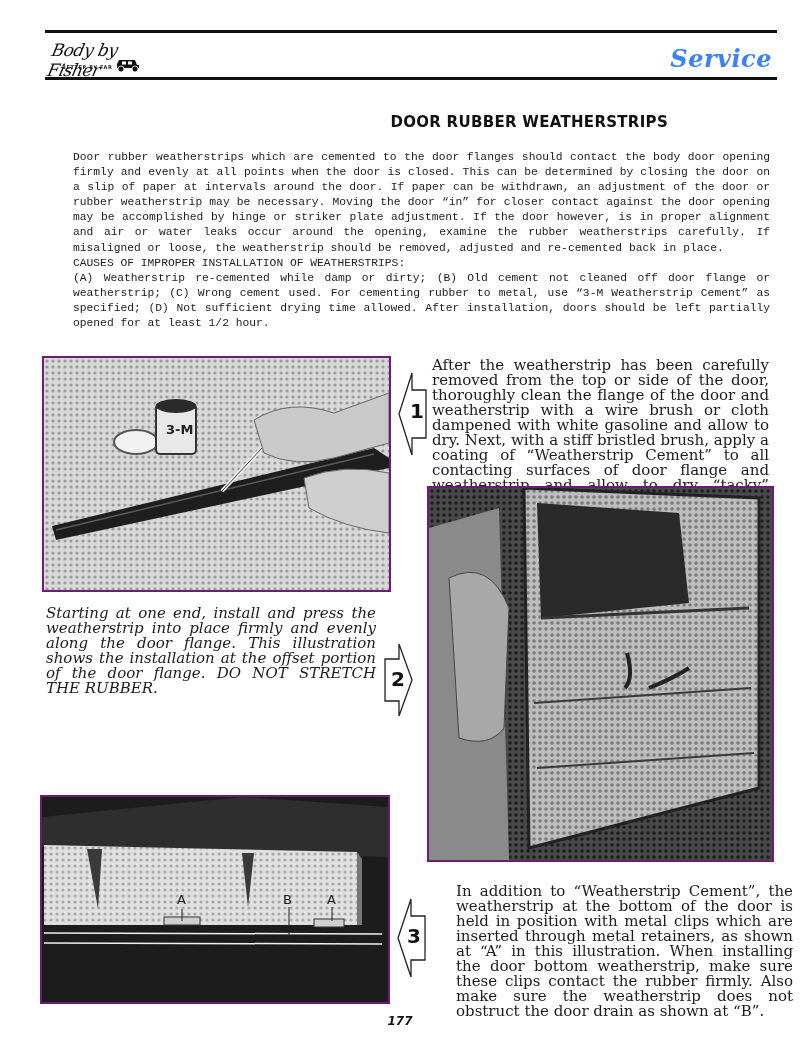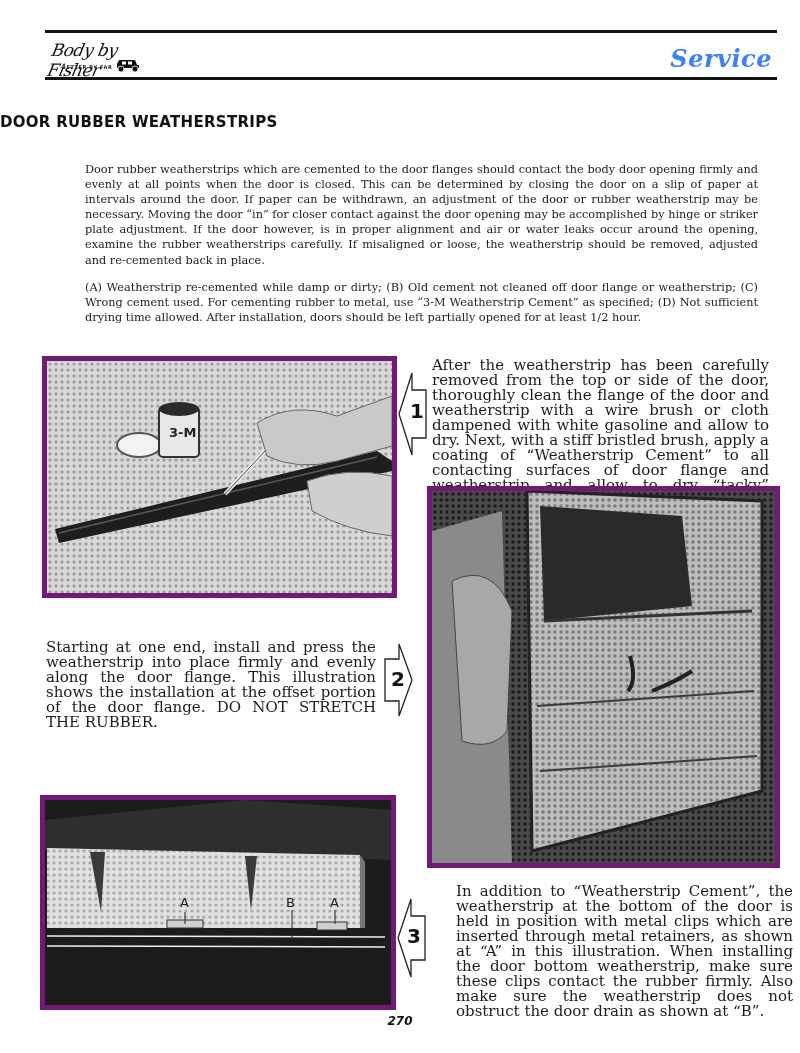--- a/index.html
+++ b/index.html
@@ -15,38 +15,38 @@
       position: absolute; left: 0; top: 0; font-family: "DejaVu Serif", serif;
       font-style: italic; font-size: 17px; color: #111; transform: skewX(-12deg); letter-spacing: -0.5px;
     }
     .logo-tag { position: absolute; left: 12px; top: 24px; font-family: "DejaVu Sans", sans-serif; font-size: 5px; font-weight: bold; letter-spacing: 0.6px; color: #222; }
     .logo-coach { position: absolute; left: 66px; top: 16px; width: 24px; height: 16px; }
     .service {
       position: absolute; right: 28px; top: 44px; font-family: "DejaVu Serif", serif;
       font-weight: bold; font-style: italic; font-size: 24px; color: #3b82f6; letter-spacing: 0.5px;
     }
     .title {
-      position: absolute; left: 0; width: 668px; top: 113px; text-align: left;
+      position: absolute; left: 0; width: 668px; top: 113px; text-align: right;
       font-family: "DejaVu Sans", sans-serif; font-weight: bold; font-size: 15px; letter-spacing: 0.3px; color: #111;
     }
     .intro {
       position: absolute; left: 73px; top: 150px; width: 697px;
       font-size: 11.3px; line-height: 15.1px; text-align: justify; color: #1c1c1c;
     }
-    .intro p { margin: 12px; }
-    .photo { position: absolute; border: 5px solid #701a75; overflow: hidden; }
+    .intro p { margin: 0; font-family: Liberation Mono, monospace; }
+    .photo { position: absolute; border: 2px solid #701a75; overflow: hidden; }
     .photo svg { display: block; width: 100%; height: 100%; }
     .photo1 { left: 42px; top: 356px; width: 345px; height: 232px; }
     .photo2 { left: 427px; top: 486px; width: 343px; height: 372px; }
     .photo3 { left: 40px; top: 795px; width: 346px; height: 205px; }
     .step {
       position: absolute; font-size: 15px; line-height: 15px; text-align: justify; color: #1c1c1c;
     }
     .step1 { left: 432px; top: 358px; width: 337px; }
-    .step2 { left: 46px; top: 640px; width: 330px; }
+    .step2 { left: 46px; top: 606px; width: 330px; font-style: italic; }
     .step3 { left: 456px; top: 884px; width: 337px; }
     .arrow { position: absolute; }
     .arrow1 { left: 398px; top: 372px; width: 30px; height: 84px; }
     .arrow2 { left: 383px; top: 643px; width: 30px; height: 74px; }
     .arrow3 { left: 397px; top: 898px; width: 30px; height: 80px; }
     .arrow .num {
       position: absolute; font-family: "DejaVu Sans", sans-serif; font-weight: bold; font-size: 20px; color: #111;
     }
     .arrow1 .num { left: 12px; top: 27px; }
     .arrow2 .num { left: 8px; top: 24px; }
@@ -73,20 +73,21 @@
     <rect x="12" y="5.5" width="4" height="3" fill="#fff"></rect>
   </svg>
 </div>
 
 <div class="service">Service</div>
 
 <div class="title">DOOR RUBBER WEATHERSTRIPS</div>
 
 <div class="intro">
   <p>Door rubber weatherstrips which are cemented to the door flanges should contact the body door opening firmly and evenly at all points when the door is closed. This can be determined by closing the door on a slip of paper at intervals around the door. If paper can be withdrawn, an adjustment of the door or rubber weatherstrip may be necessary. Moving the door “in” for closer contact against the door opening may be accomplished by hinge or striker plate adjustment. If the door however, is in proper alignment and air or water leaks occur around the opening, examine the rubber weatherstrips carefully. If misaligned or loose, the weatherstrip should be removed, adjusted and re-cemented back in place.</p>
+  <p style="text-align:left;">CAUSES OF IMPROPER INSTALLATION OF WEATHERSTRIPS:</p>
   <p>(A) Weatherstrip re-cemented while damp or dirty; (B) Old cement not cleaned off door flange or weatherstrip; (C) Wrong cement used. For cementing rubber to metal, use “3-M Weatherstrip Cement” as specified; (D) Not sufficient drying time allowed. After installation, doors should be left partially opened for at least 1/2 hour.</p>
 </div>
 
 <div class="photo photo1">
   <svg viewBox="0 0 345 232" preserveAspectRatio="none">
     <defs>
       <pattern id="halftone1" width="6" height="6" patternUnits="userSpaceOnUse">
         <rect width="6" height="6" fill="#d8d8d8"></rect>
         <circle cx="3" cy="3" r="1.6" fill="#9a9a9a"></circle>
       </pattern>
@@ -177,13 +178,13 @@
 </div>
 
 <div class="arrow arrow3">
   <svg viewBox="0 0 30 80" width="30" height="80">
     <path d="M14 1 L14 18 L28 18 L28 62 L14 62 L14 79 L1 40 Z" fill="#fff" stroke="#222" stroke-width="1.3"></path>
   </svg>
   <span class="num">3</span>
 </div>
 <div class="step step3">In addition to “Weatherstrip Cement”, the weatherstrip at the bottom of the door is held in position with metal clips which are inserted through metal retainers, as shown at “A” in this illustration. When installing the door bottom weatherstrip, make sure these clips contact the rubber firmly. Also make sure the weatherstrip does not obstruct the door drain as shown at “B”.</div>
 
-<div class="page-num">270</div>
+<div class="page-num">177</div>
 
 </body></html>

